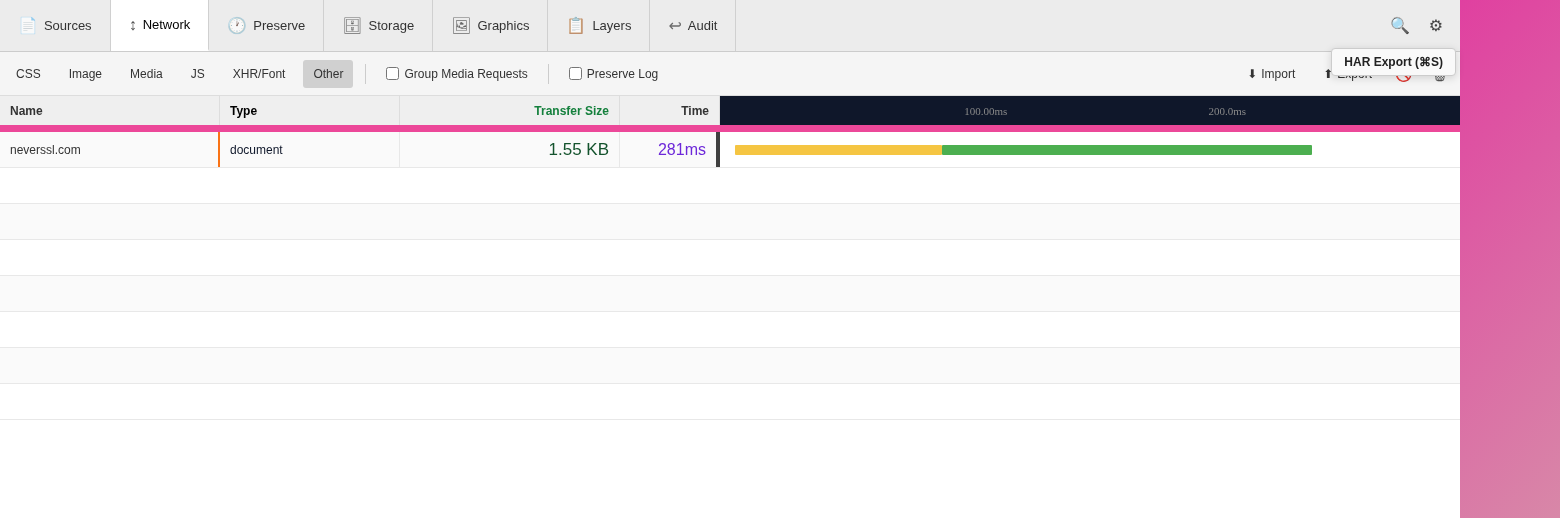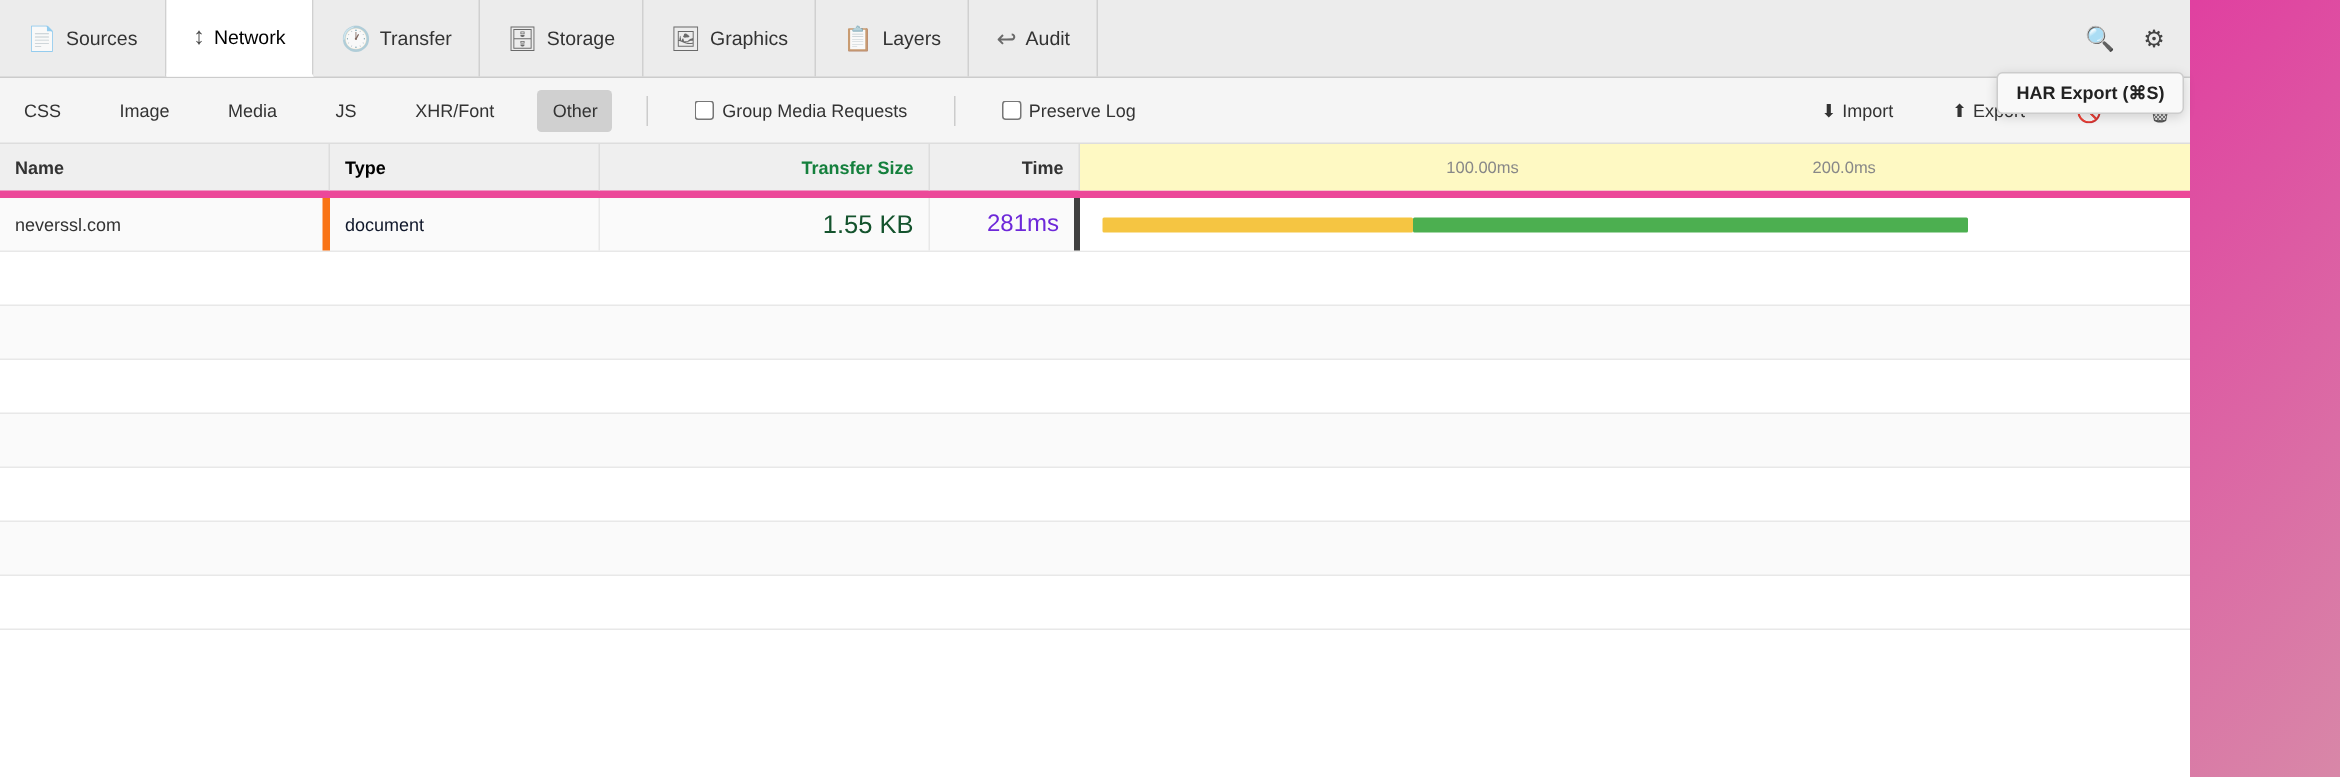--- a/index.html
+++ b/index.html
@@ -94,21 +94,21 @@
     }
 
     
     .filter-bar {
       display: flex;
       align-items: center;
       background: #f5f5f5;
       border-bottom: 1px solid #ddd;
       height: 44px;
       padding: 0 6px;
-      gap: 19px;
+      gap: 8px;
       flex-shrink: 0;
     }
 
     .filter-btn {
       padding: 3px 10px;
       font-size: 12px;
       color: #333;
       cursor: pointer;
       border-radius: 3px;
       white-space: nowrap;
@@ -170,21 +170,21 @@
       color: #555;
       cursor: pointer;
       border-radius: 3px;
     }
 
     
     .col-headers {
       display: flex;
       align-items: center;
       background: #efefef;
-      border-bottom: 5px solid #ec4899;
+      border-bottom: 7px solid #ec4899;
       height: 36px;
       flex-shrink: 0;
     }
 
     .col-name {
       width: 220px;
       padding: 0 10px;
       font-size: 12px;
       font-weight: 600;
       color: #333;
@@ -231,21 +231,22 @@
       align-items: center;
       justify-content: flex-end;
     }
 
     .col-waterfall {
       flex: 1;
       display: flex;
       align-items: center;
       position: relative;
       height: 100%;
-      background: #fef9c3;
+      background: #0f172a;
+      font-family: Liberation Serif, serif;
     }
 
     .waterfall-tick {
       position: absolute;
       font-size: 11px;
       color: #888;
       top: 50%;
       transform: translateY(-50%);
     }
 
@@ -260,21 +261,21 @@
 
     .data-row:nth-child(even) {
       background: #fafafa;
     }
 
     .cell-name {
       width: 220px;
       padding: 0 10px;
       font-size: 12px;
       color: #333;
-      border-right: 5px solid #f97316;
+      border-right: 2px solid #f97316;
       height: 100%;
       display: flex;
       align-items: center;
       overflow: hidden;
       white-space: nowrap;
       text-overflow: ellipsis;
     }
 
     .cell-type {
       width: 180px;
@@ -381,21 +382,21 @@
     <div class="tab">
       <span class="tab-icon">📄</span>
       <span>Sources</span>
     </div>
     <div class="tab active">
       <span class="tab-icon">↕</span>
       <span>Network</span>
     </div>
     <div class="tab">
       <span class="tab-icon">🕐</span>
-      <span>Transfer</span>
+      <span>Preserve</span>
     </div>
     <div class="tab">
       <span class="tab-icon">🗄</span>
       <span>Storage</span>
     </div>
     <div class="tab">
       <span class="tab-icon">🖼</span>
       <span>Graphics</span>
     </div>
     <div class="tab">

